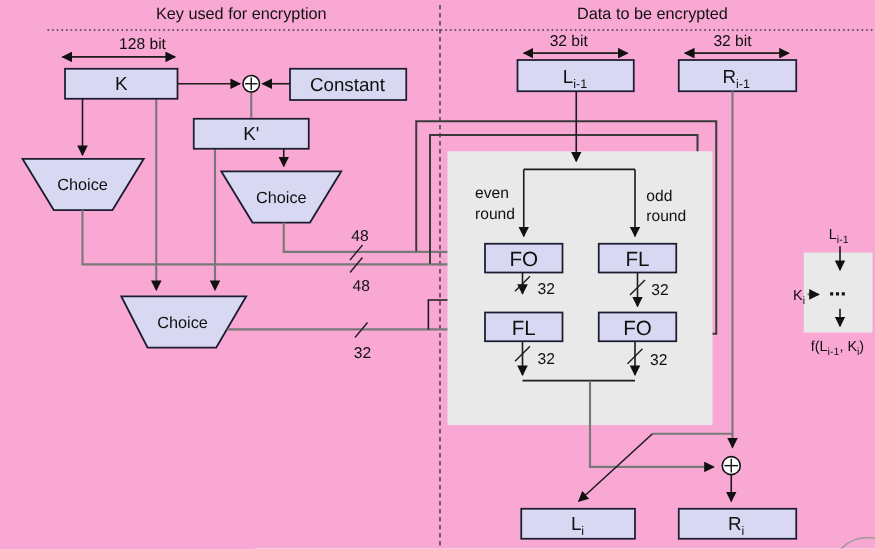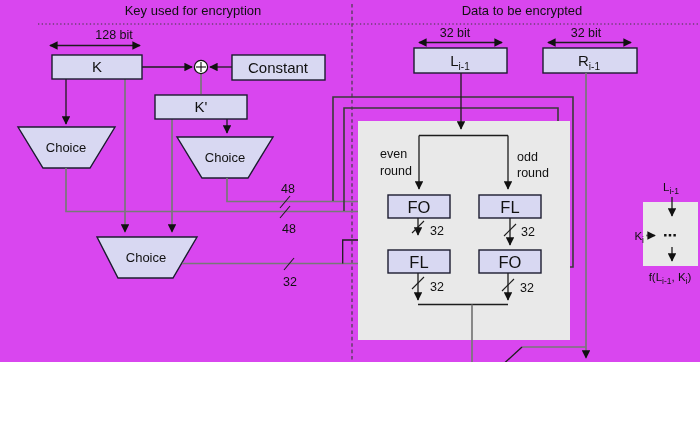--- a/index.html
+++ b/index.html
@@ -1,16 +1,16 @@
 <!DOCTYPE html>
 <html style="--box-fill: #d8d8f2; --box-stroke: #1c1c30; --panel-gray: #e9e9e9; --line-dark: #1d1d1d; --line-gray: #787878; --line-loop: #3a3a3a;"><head>
 <meta charset="utf-8">
 <style>
   html,body{margin:0;padding:0;background:#fff;}
-  #stage{position:relative;width:700px;height:362px;background:#d946ef;overflow:hidden;}
+  #stage{position:relative;width:700px;height:439px;background:#f9a8d4;overflow:hidden;}
   svg{display:block;}
   text{font-family:"Liberation Sans","DejaVu Sans",sans-serif;fill:#111;}
   .t13{font-size:13px;}
   .t15{font-size:15px;}
   .t16{font-size:16.5px;}
   .t12{font-size:12.5px;}
   .t11{font-size:11.5px;}
   .sub{font-size:10px;}
   .sub8{font-size:8.5px;}
   .dots{font-size:14px;font-weight:bold;}

